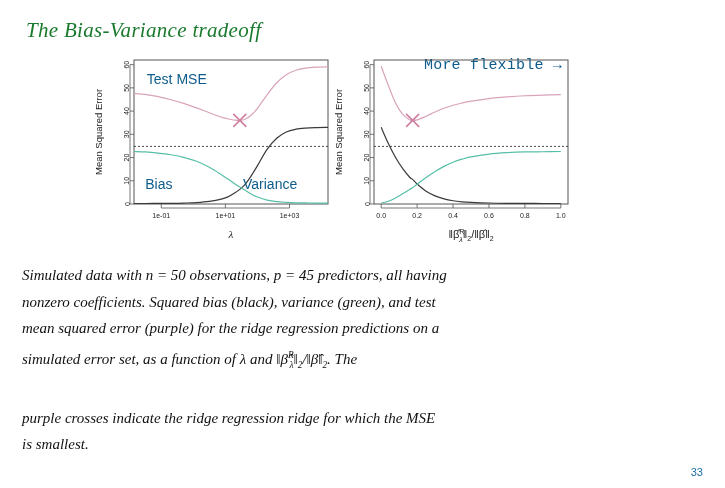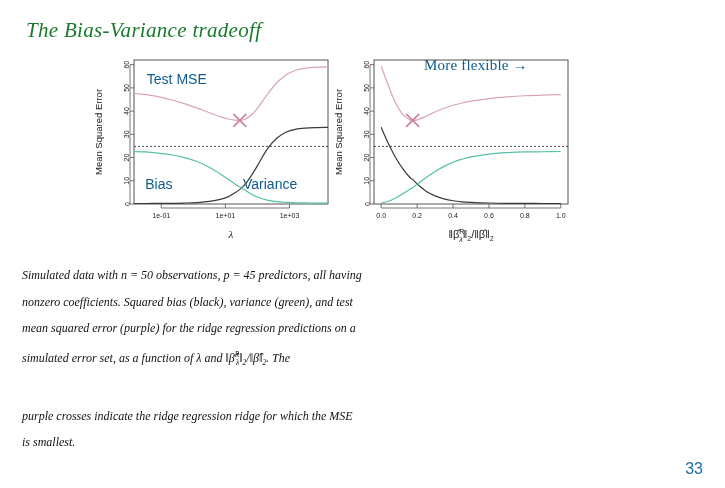--- a/index.html
+++ b/index.html
@@ -35,54 +35,54 @@
     position: absolute;
     left: 0;
     top: 52px;
     width: 579px;
     height: 205px;
   }
   .more-flexible {
     position: absolute;
     left: 424px;
     top: 57px;
-    font-family: Liberation Serif, serif;
+    font-family: Liberation Mono, monospace;
     font-size: 15px;
     color: #0d5c8c;
     white-space: nowrap;
     letter-spacing: 0.2px;
   }
   .chart {
     position: absolute;
     top: 0;
   }
   .chart-left { left: 88px; }
   .chart-right { left: 328px; }
 
   .caption {
     position: absolute;
     left: 22px;
     top: 262px;
     width: 684px;
     font-family: "Liberation Serif", serif;
     font-style: italic;
-    font-size: 12px;
+    font-size: 15px;
     line-height: 26.5px;
     color: #111111;
     text-align: left;
   }
   .caption .math {
     font-style: italic;
   }
   .page-number {
     position: absolute;
     right: 22px;
     bottom: 10px;
     font-family: "Liberation Sans", sans-serif;
-    font-size: 16px;
+    font-size: 11px;
     color: #1b6ea8;
   }
   svg text { font-family: "Liberation Sans", sans-serif; }
   .axis-num { font-size: 7px; fill: #222; }
   .axis-title-sans { font-size: 9.5px; fill: #222; }
   .axis-title-serif { font-family: "Liberation Serif", serif; font-size: 11px; fill: #222; font-style: italic; }
   .inplot-label { font-family: "Liberation Sans", sans-serif; font-size: 14px; fill: #0d5c8c; }
   .plot-box { fill: none; stroke: #555; stroke-width: 1; }
   .curve { fill: none; stroke-width: 1.2; }
   .dashed-min { stroke: #333; stroke-width: 0.9; stroke-dasharray: 2 2; fill: none; }

